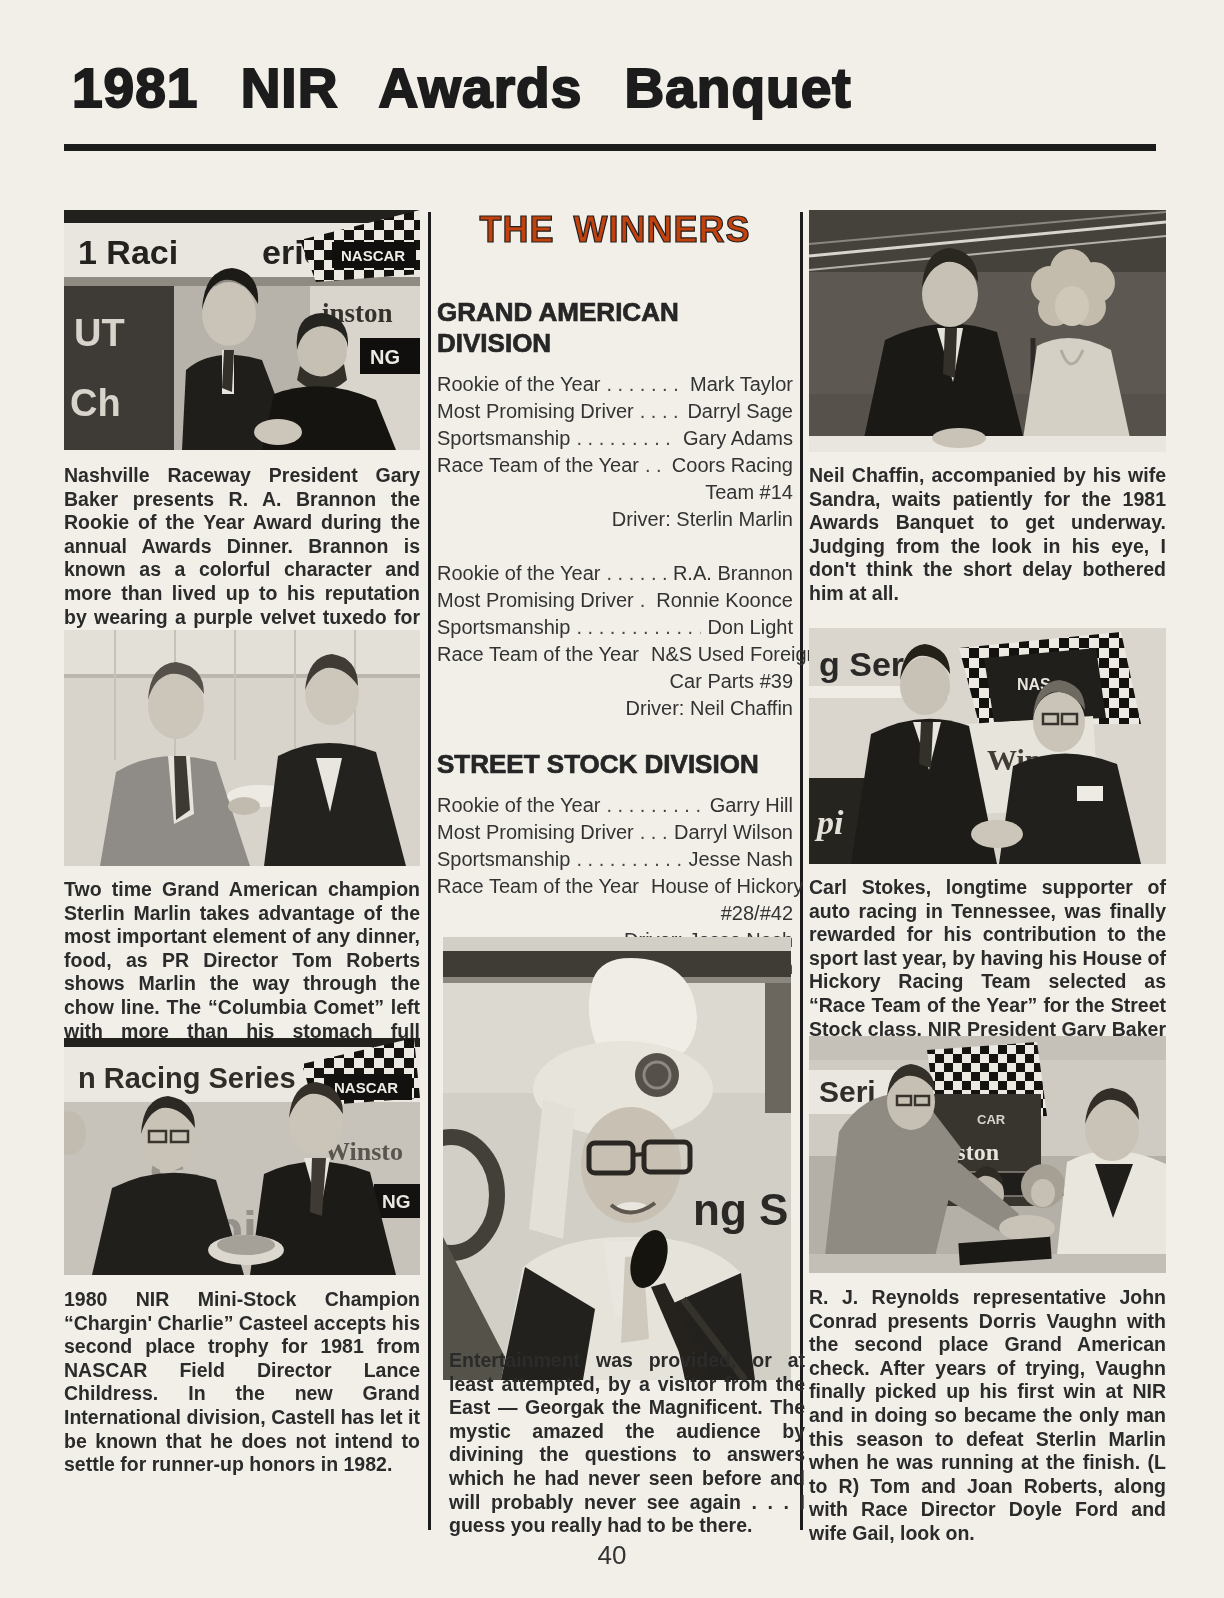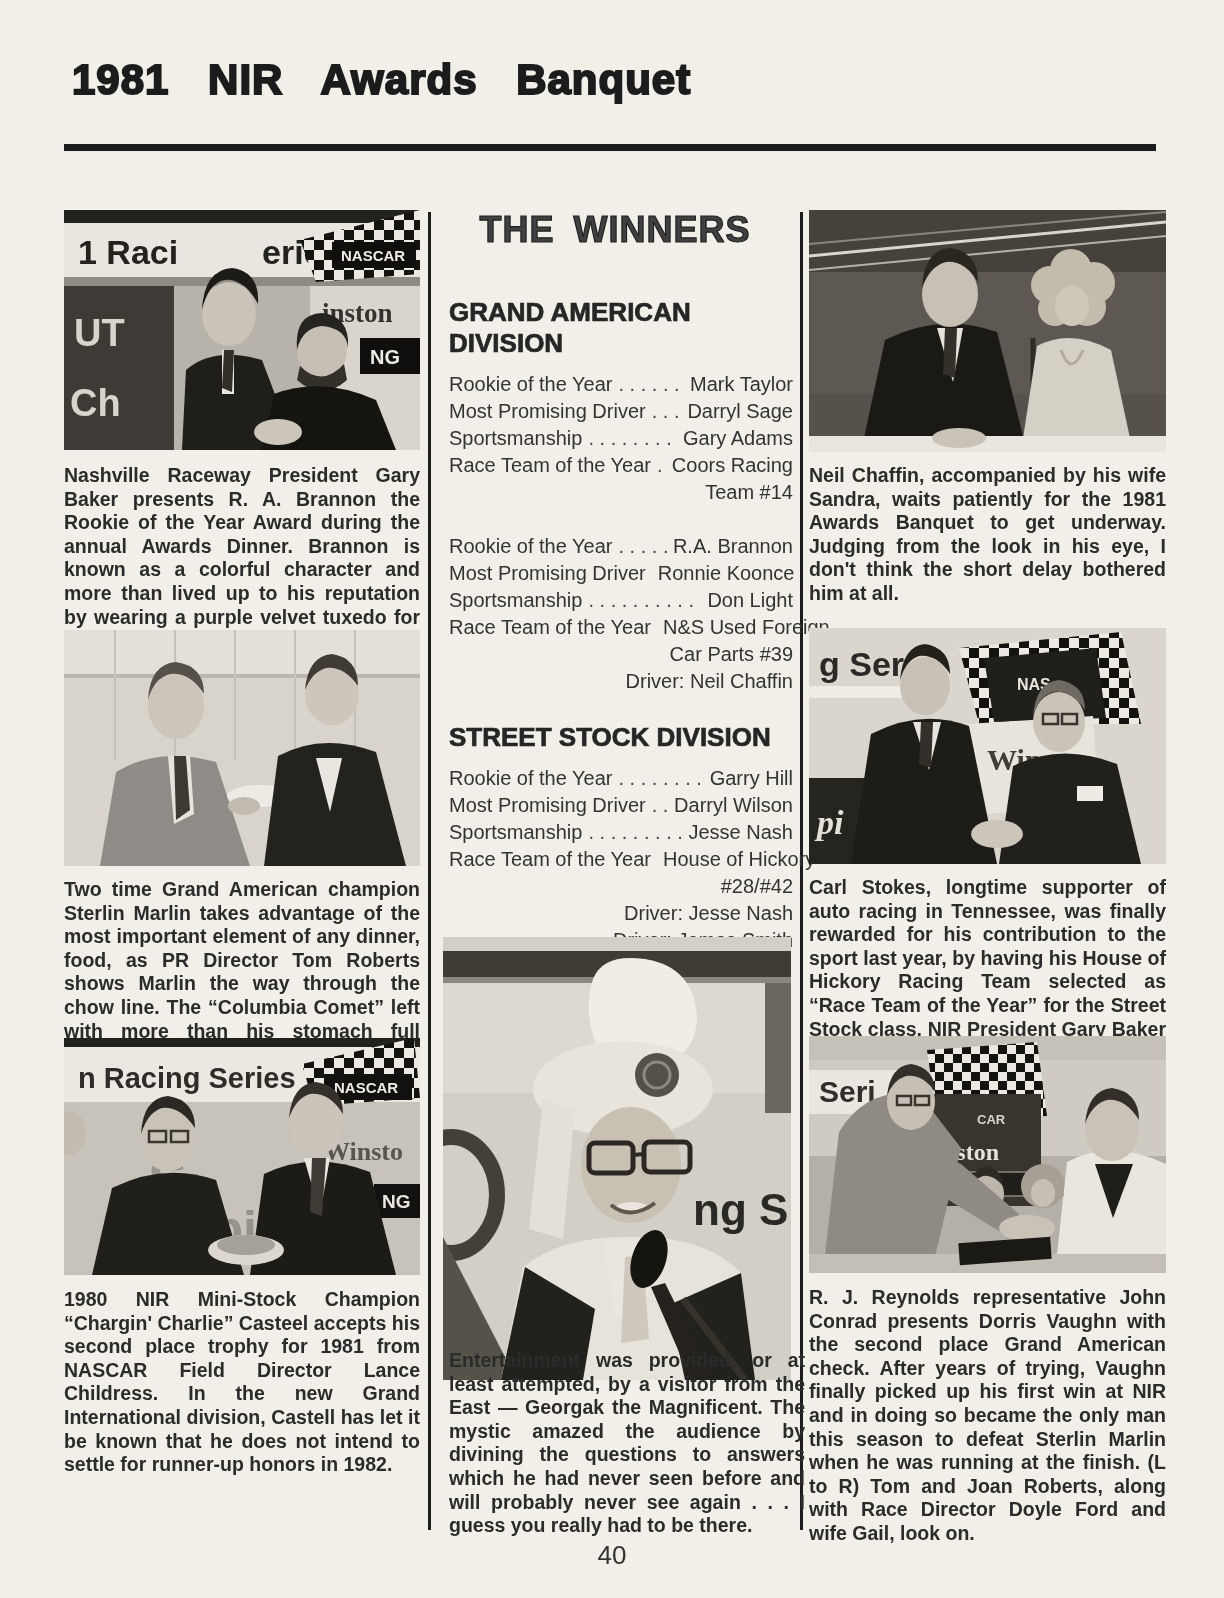--- a/index.html
+++ b/index.html
@@ -7,45 +7,45 @@
     width:1224px;height:1598px;
     background:#f1efe8;
     font-family:"Liberation Sans",sans-serif;
     color:#1b1b1b;
     position:relative;
     overflow:hidden;
   }
   .page{position:relative;width:1224px;height:1598px;}
   .title{
     position:absolute;left:72px;top:56px;
-    font-size:42px;font-weight:bold;color:#1c1c1c;
+    font-size:55px;font-weight:bold;color:#1c1c1c;
     -webkit-text-stroke:2px #1c1c1c;
     letter-spacing:1px;word-spacing:26px;white-space:nowrap;
   }
   .title-rule{position:absolute;left:64px;top:144px;width:1092px;height:7px;background:#1c1c1c;}
   .vdiv{position:absolute;top:212px;height:1318px;width:3px;background:#1c1c1c;}
   .vdiv1{left:428px;}
   .vdiv2{left:800px;}
   .col{position:absolute;}
   #col-left{left:64px;top:210px;width:356px;height:1330px;}
   #col-mid{left:437px;top:205px;width:356px;height:1335px;}
   #col-right{left:809px;top:210px;width:357px;height:1330px;}
   .block{position:absolute;left:0;width:100%;}
   .photo{display:block;background:#c9c5bd;}
   .caption{
     font-size:19.5px;line-height:23.6px;font-weight:bold;
     color:#2b2b2b;text-align:justify;
   }
   .winners-heading{
-    text-align:center;font-size:36px;font-weight:bold;color:#404040;
+    text-align:center;font-size:36px;font-weight:bold;color:#c2410c;
     -webkit-text-stroke:1.2px #222;
     letter-spacing:1px;word-spacing:8px;
     margin:4px 0 46px 0;
   }
-  .division{margin-bottom:27px;margin-left:12px;}
+  .division{margin-bottom:27px;}
   .division-name{
     font-size:26px;font-weight:bold;color:#262626;
     -webkit-text-stroke:0.7px #262626;
     letter-spacing:0;margin:0 0 12px 0;
   }
   .award-row{display:flex;align-items:baseline;font-size:20px;line-height:27px;color:#333;}
   .award-row .lbl{white-space:nowrap;}
   .award-row .dots{flex:1;overflow:hidden;white-space:nowrap;margin:0 6px;color:#444;}
   .award-row .dots::after{content:". . . . . . . . . . . . . . . . . . . . . . . . . . . . . . . . . .";}
   .award-row .val{white-space:nowrap;}
@@ -190,20 +190,21 @@
         <span class="lbl">Sportsmanship</span>
           <span class="dots"></span>
           <span class="val">Gary Adams</span>
       </div>
       <div class="award-row">
         <span class="lbl">Race Team of the Year</span>
           <span class="dots"></span>
           <span class="val">Coors Racing</span>
       </div>
       <span class="cont-line">Team #14</span>
+      <span class="cont-line">Driver: Sterlin Marlin</span>
     </div>
 
     <div class="division">
       <div class="award-row">
         <span class="lbl">Rookie of the Year</span>
           <span class="dots"></span>
           <span class="val">R.A. Brannon</span>
       </div>
       <div class="award-row">
         <span class="lbl">Most Promising Driver</span>

